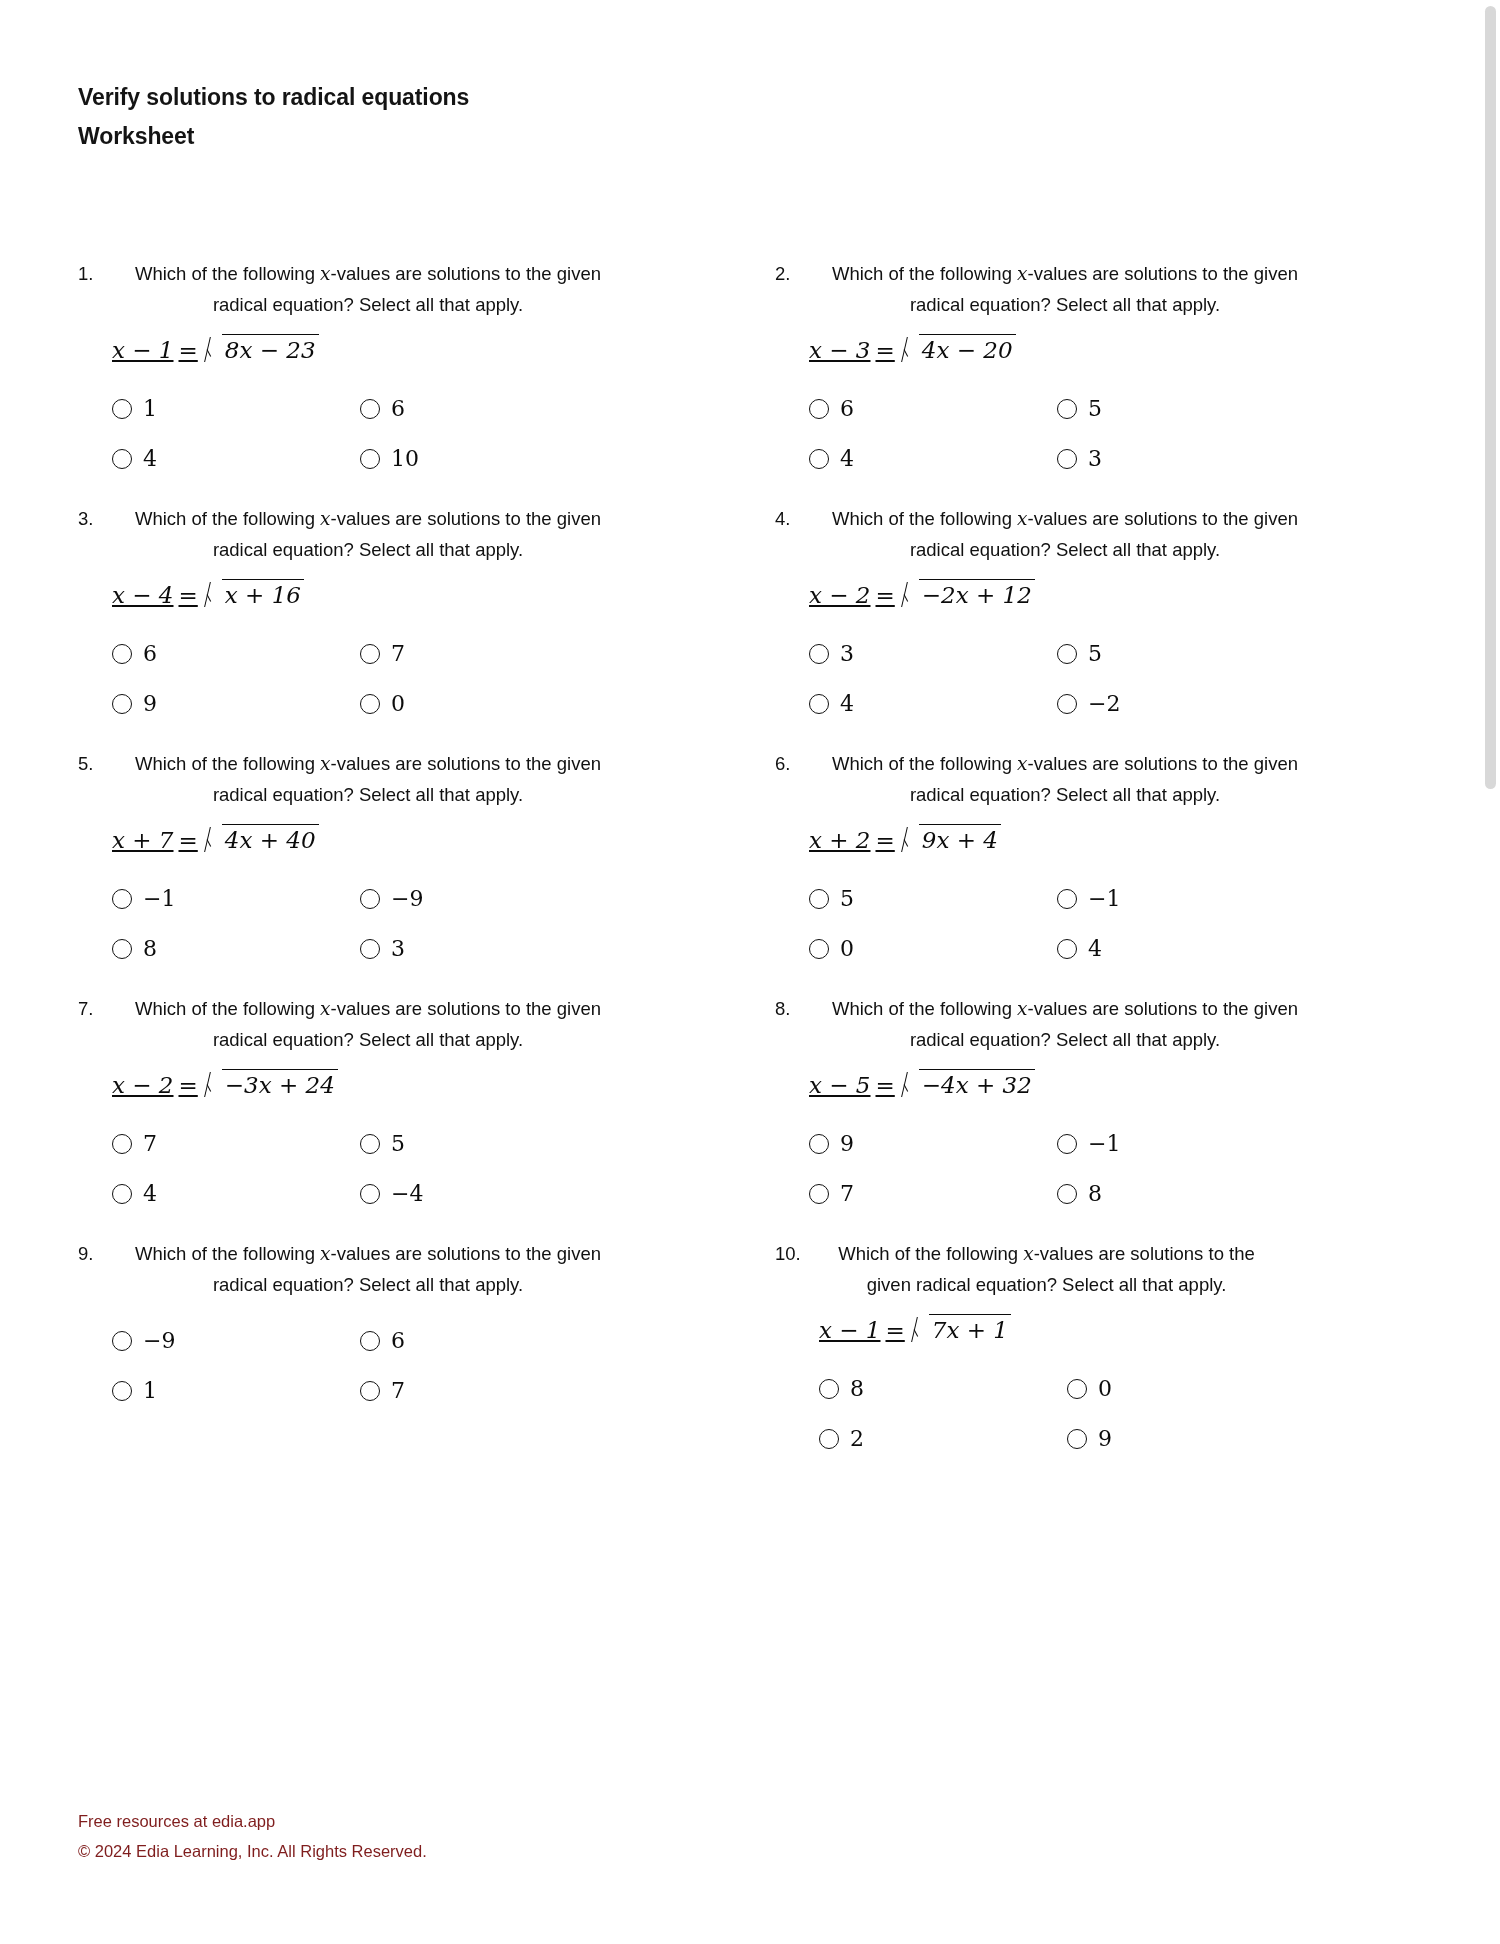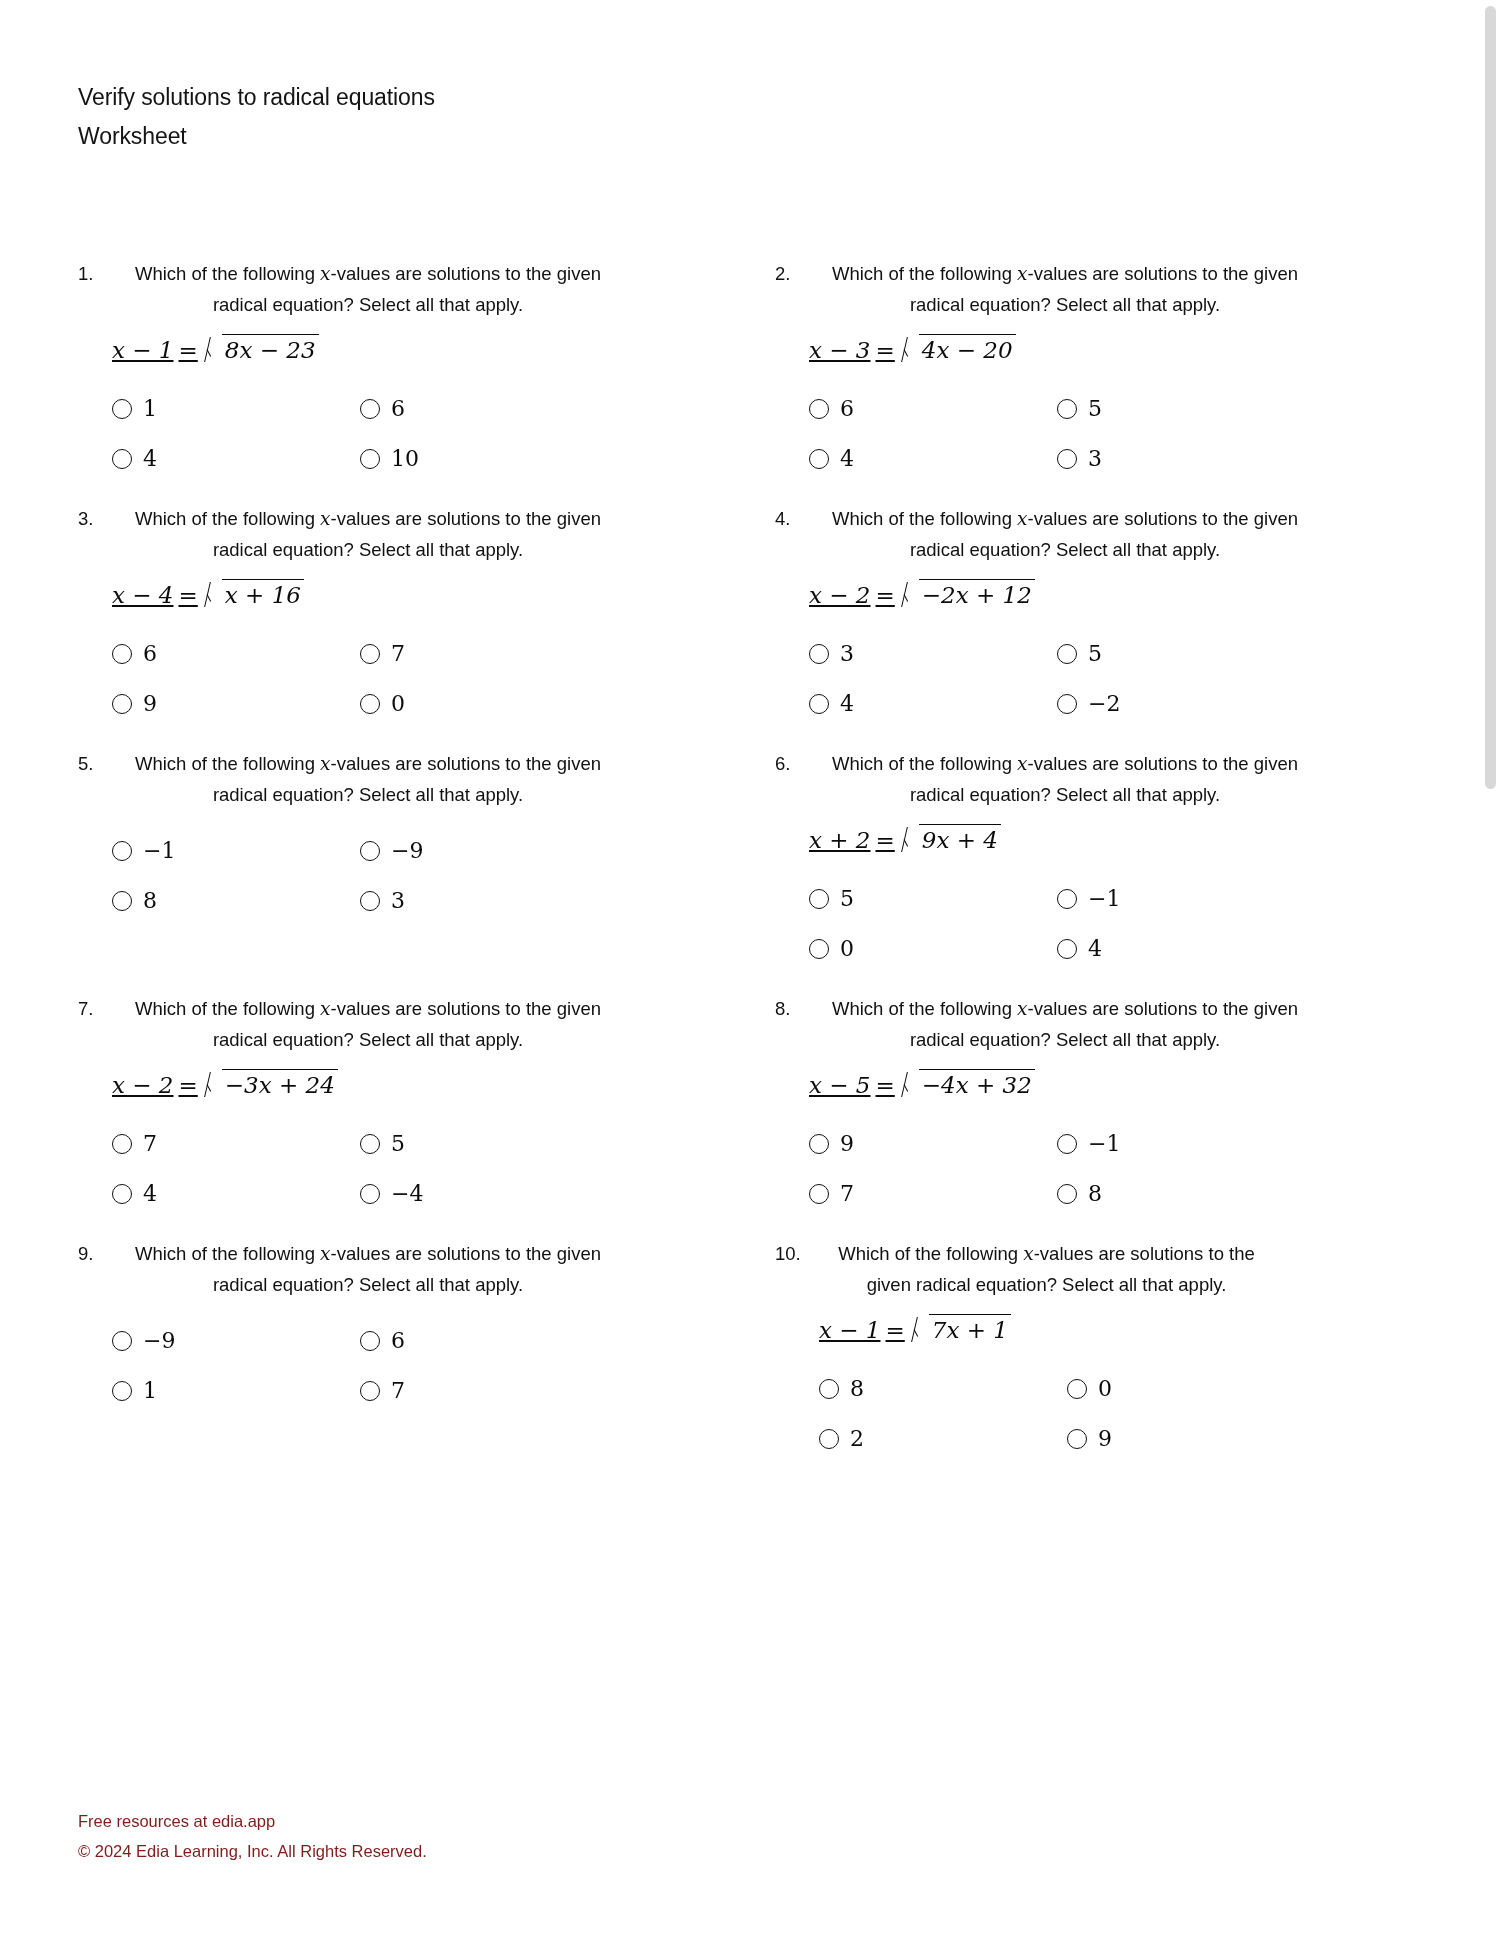--- a/index.html
+++ b/index.html
@@ -30,21 +30,21 @@
     position: absolute;
     left: 0; top: 0;
     width: 1460px;
     height: 200px;
   }
   .title-block {
     position: absolute;
     left: 78px;
     top: 78px;
     font-size: 23px;
-    font-weight: normal;
+    font-weight: bold;
     line-height: 39px;
     letter-spacing: -0.1px;
     color: #141414;
   }
   .title-line { display: block; white-space: nowrap; }
 
   .meta {
     position: absolute;
     left: 880px;
     top: 80px;
@@ -385,20 +385,23 @@
       </div>
     </div>
 
     <div class="qrow" style="height:245px">
       <div class="qcell left">
         <div class="q">
           <div class="q-head">
             <span class="q-num">5.</span>
             <span class="q-text"><span>Which of the following </span><span class="math-i">x</span><span>-values are solutions to</span> <span>the given radical equation? Select all that apply.</span></span>
           </div>
+          <div class="eq">
+            <span class="math-i">x + 7</span><span class="op">=</span><span class="sqrt"><span class="radicand math-i">4x + 40</span></span>
+          </div>
           <div class="options">
             <div class="opt-row">
               <div class="opt">
                   <span class="radio"></span>
                   <span class="opt-label">−1</span>
                 </div>
               <div class="opt">
                   <span class="radio"></span>
                   <span class="opt-label">−9</span>
                 </div>

